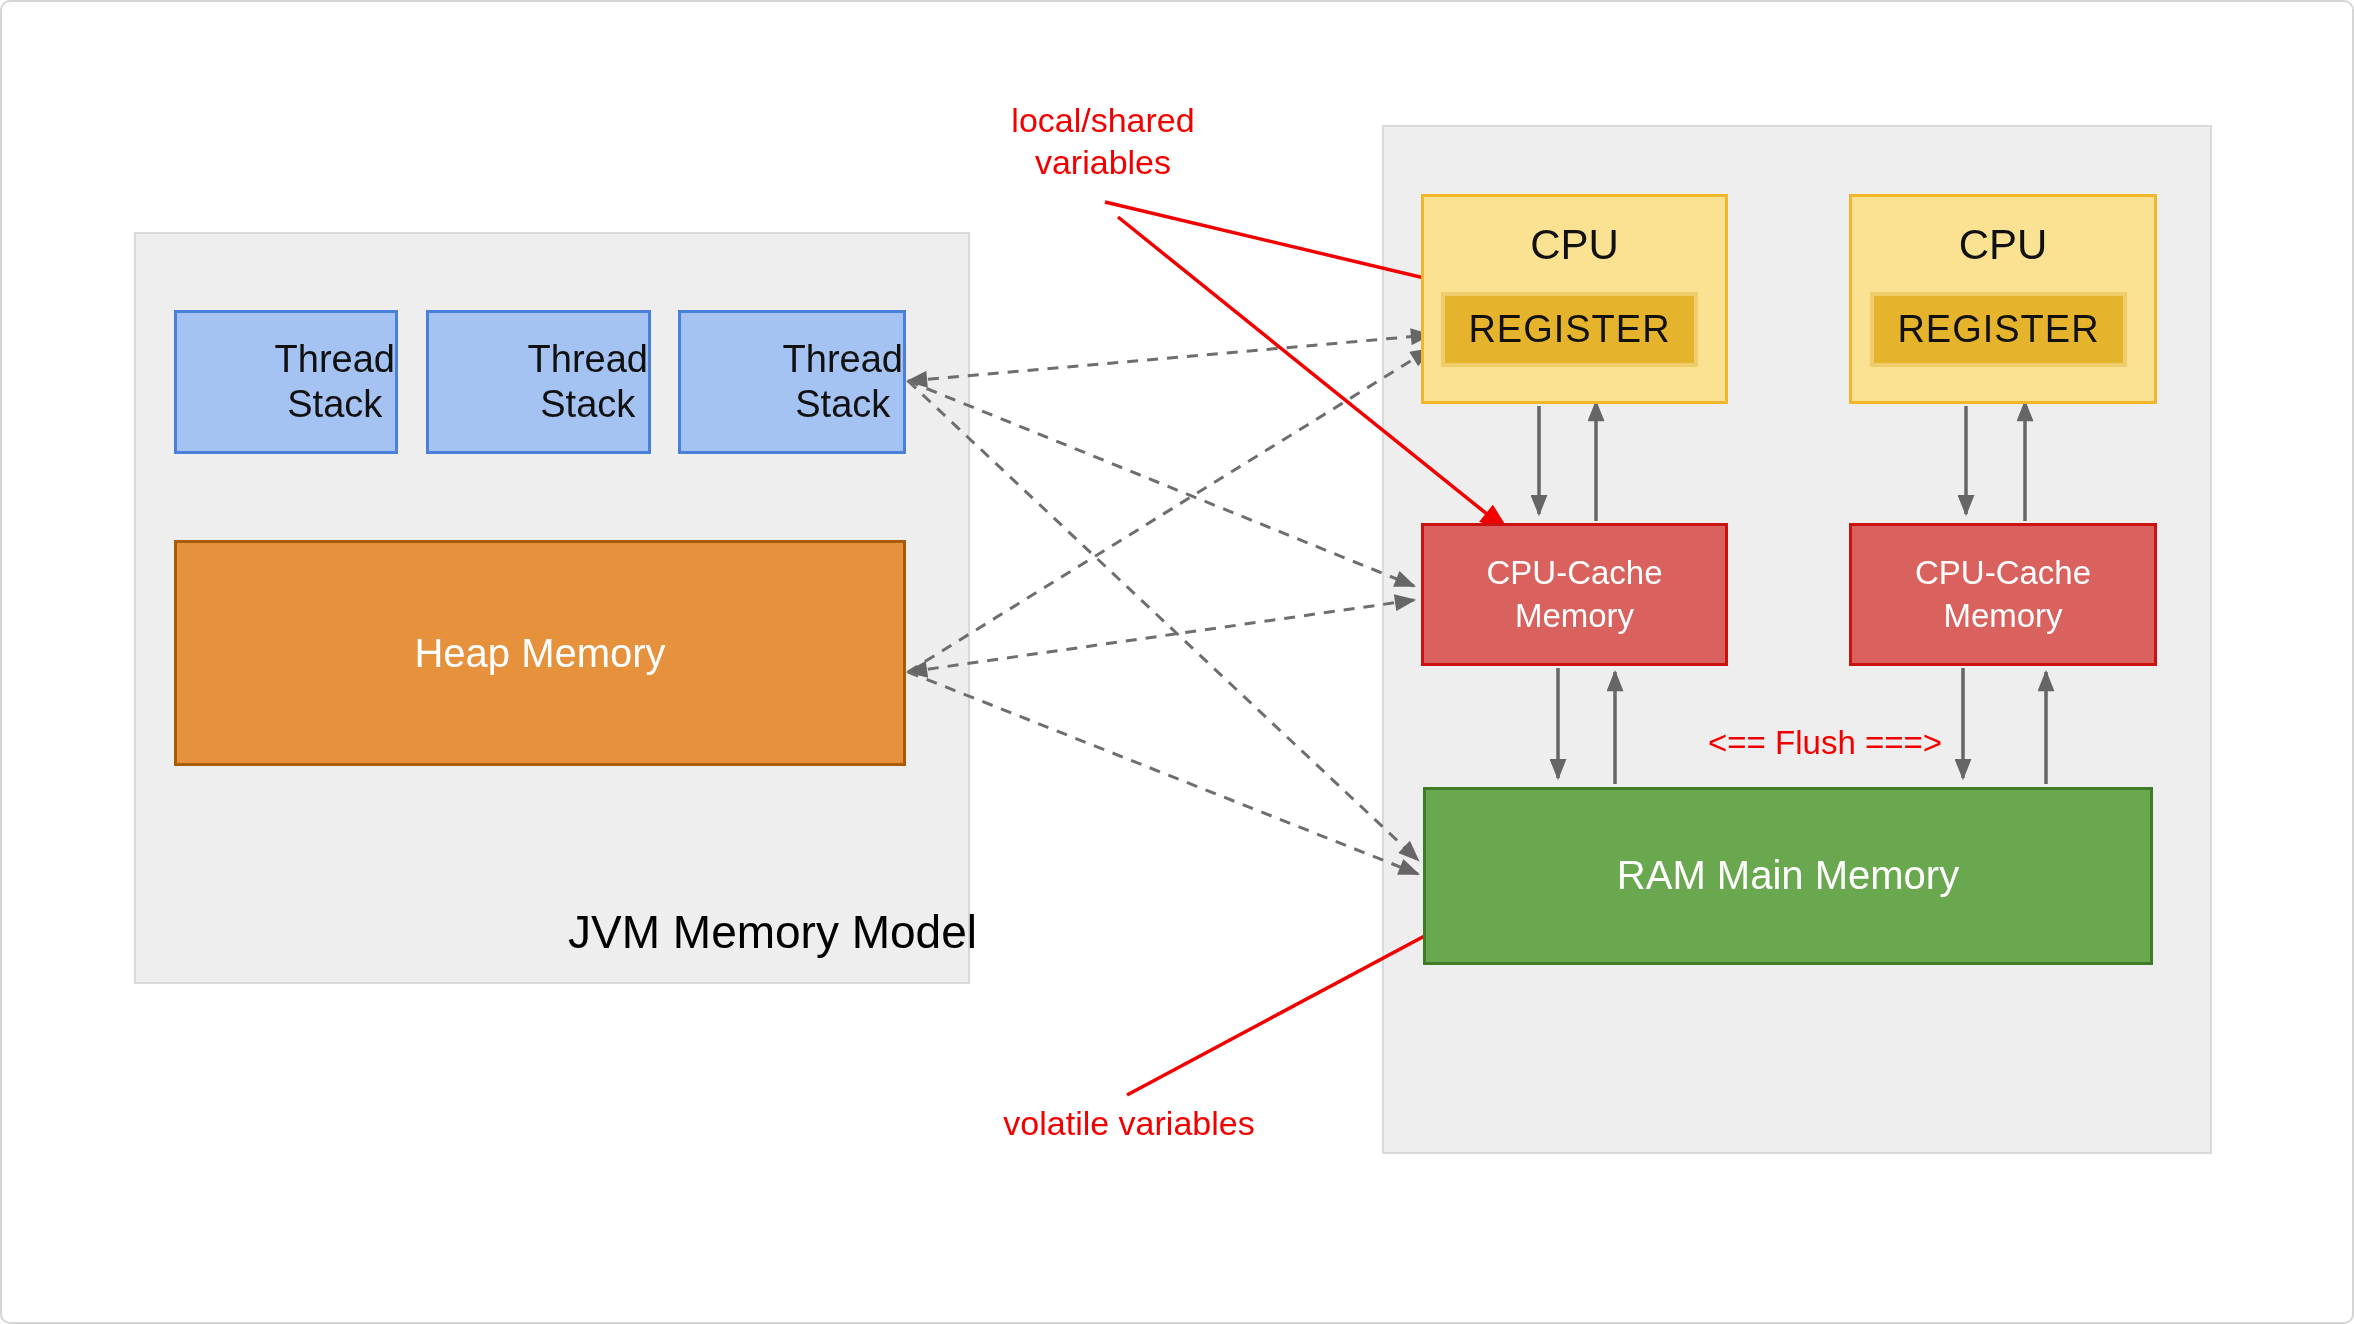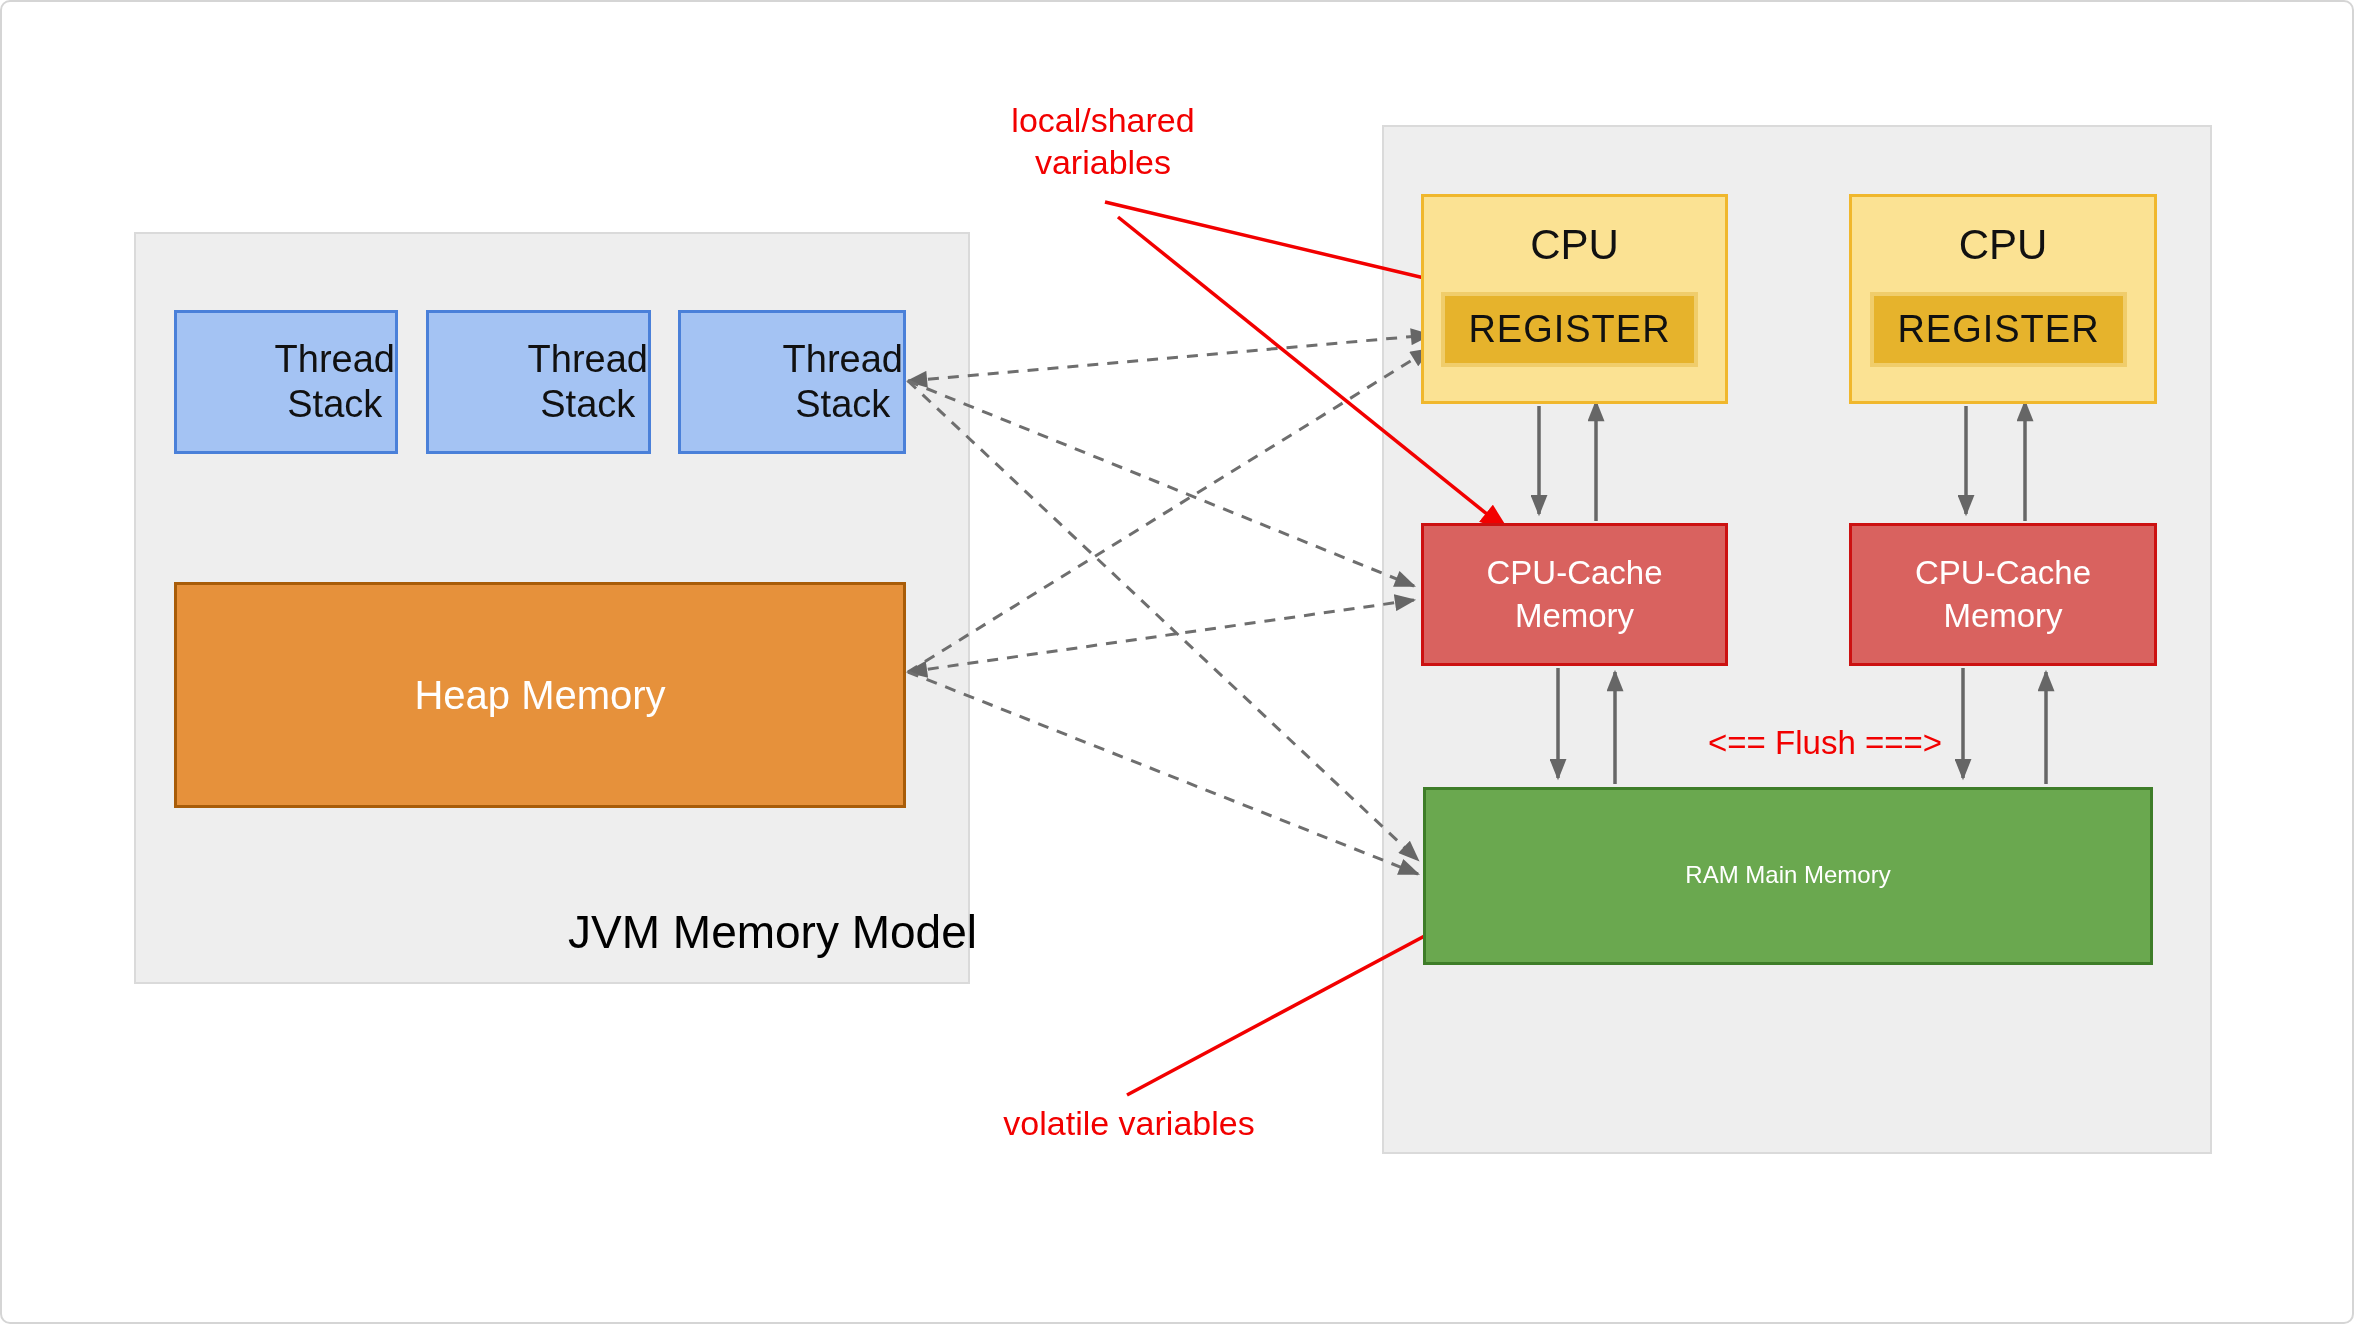--- a/index.html
+++ b/index.html
@@ -31,21 +31,21 @@
   .register{
     background:var(--register-fill,#e6b32c);border:4px solid var(--register-border,#f0cd6b);
     font-size:38px;color:#111;letter-spacing:1px;
   }
   .cache{
     background:var(--cache-fill,#d9625f);border:3px solid var(--cache-border,#cc1111);
     font-size:33px;color:#fff;line-height:1.3;white-space:pre-line;
   }
   .ram{
     background:var(--ram-fill,#6aa84f);border:3px solid var(--ram-border,#3e7d28);
-    font-size:24px;color:#fff;padding-bottom:2px;
+    font-size:40px;color:#fff;padding-bottom:2px;
   }
   .panel-title{
     position:absolute;font-size:46px;color:#000;text-align:right;white-space:nowrap;
   }
   .red-note{
     position:absolute;color:var(--annotation-red,#f20000);font-size:34px;
     text-align:center;line-height:42px;white-space:pre-line;
   }
   .flush-label{
     position:absolute;color:var(--annotation-red,#f20000);font-size:33px;
@@ -120,21 +120,21 @@
   </div>
   <div class="box thread-stack" style="left:424px;top:308px;width:225px;height:144px;">
     <span>Thread
 Stack</span>
   </div>
   <div class="box thread-stack" style="left:676px;top:308px;width:228px;height:144px;">
     <span>Thread
 Stack</span>
   </div>
 
-  <div class="box heap" style="left:172px;top:580px;width:732px;height:226px;">
+  <div class="box heap" style="left:172px;top:538px;width:732px;height:226px;">
     <span>Heap Memory</span>
   </div>
 
   <div class="panel-title" style="left:475px;top:903px;width:500px;">JVM Memory Model</div>
 
   <div class="box cpu-box" style="left:1419px;top:192px;width:307px;height:210px;">
     <span>CPU</span>
   </div>
   <div class="box register" style="left:1439px;top:290px;width:257px;height:75px;">
     <span>REGISTER</span>

